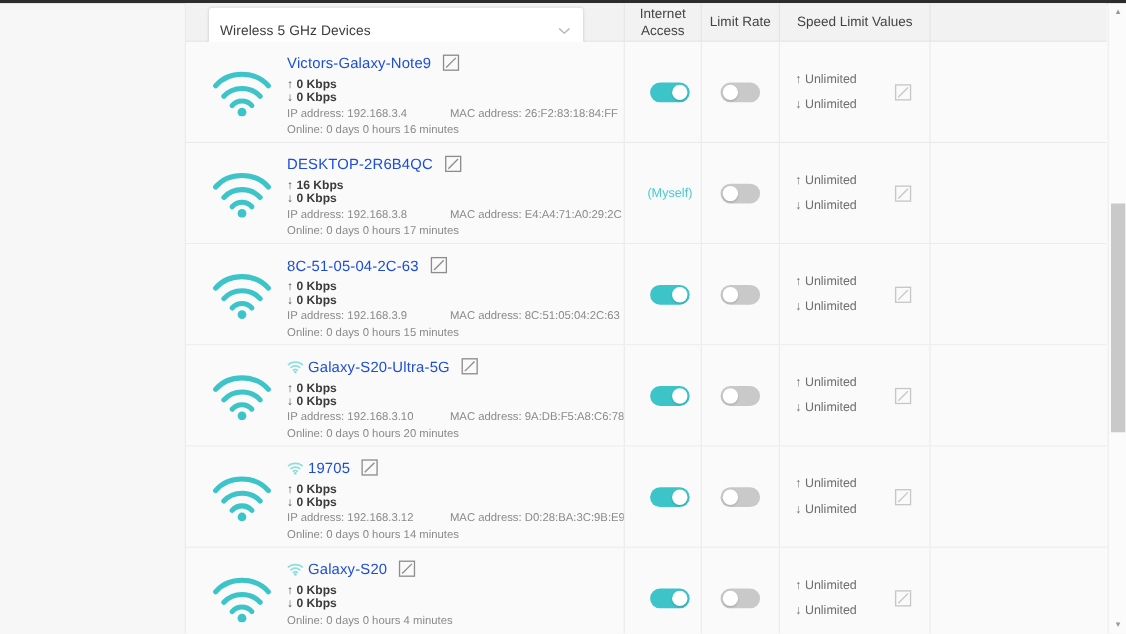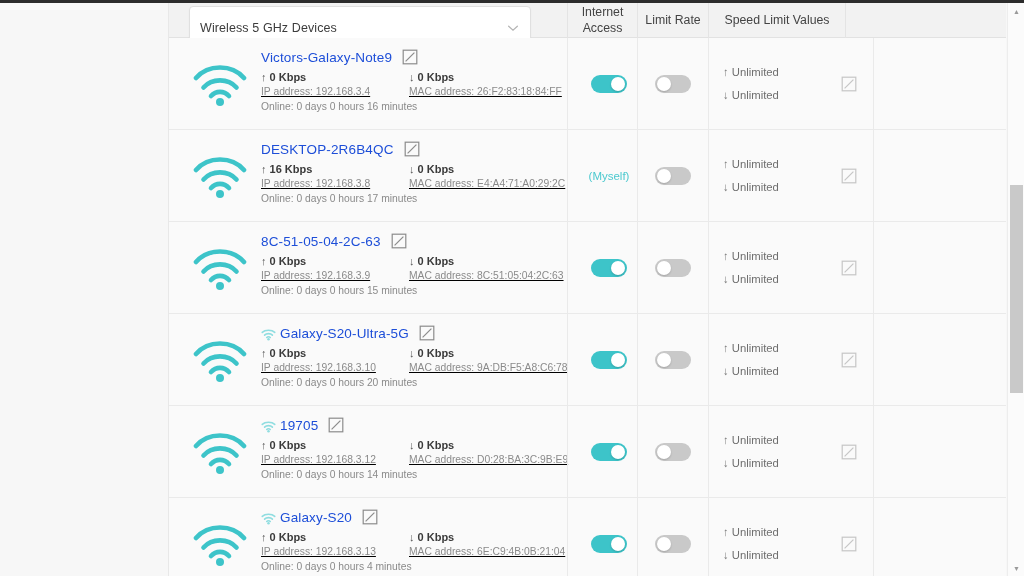--- a/index.html
+++ b/index.html
@@ -92,21 +92,21 @@
     height: 100%;
   }
   .col-internet, .col-limit, .col-speed {
     position: relative;
     height: 100%;
     border-left: 1px solid #eaeaea;
     display: flex; align-items: center; justify-content: center;
   }
   .col-internet { width: 70px; padding-left: 13px; }
   .col-limit    { width: 71px; }
-  .col-speed    { width: 166px; border-right: 1px solid #eaeaea; justify-content: flex-start; }
+  .col-speed    { width: 138px; border-right: 1px solid #eaeaea; justify-content: flex-start; }
 
   
   .wifi-big {
     position: absolute;
     left: 24px; top: 22px;
     width: 54px; height: 46px;
   }
 
   .dev-info { position: absolute; left: 92px; top: 8px; width: 300px; }
   .dev-name-line {
@@ -128,30 +128,31 @@
   .edit-icon {
     width: 16px; height: 16px;
     margin-left: 10px;
     flex: none;
     color: #8c8c8c;
   }
   .rates {
     display: flex;
     margin-top: 2px;
     margin-bottom: 2px;
+    flex-direction: column;
   }
   .rate {
     font-size: 11px;
     color: #3a3a3a;
     font-weight: bold;
     width: 148px;
     white-space: nowrap;
   }
   .rate .arr { font-weight: normal; color: #555; }
-  .addrs { display: flex; margin-top: 3px; text-decoration: underline; }
+  .addrs { display: flex; margin-top: 3px; }
   .addr {
     font-size: 10.3px;
     color: #8a8a8a;
     width: 148px;
     white-space: nowrap;
   }
   .online {
     font-size: 10.3px;
     color: #8a8a8a;
     margin-top: 4px;
@@ -568,24 +569,20 @@
           <span class="edit-icon"><svg viewBox="0 0 16 16" width="16" height="16">
   <rect x="1.2" y="1.2" width="13.6" height="13.6" fill="none" stroke="#8c8c8c" stroke-width="1.2"></rect>
   <path d="M3.6 12.4 L12.4 3.6" stroke="#8c8c8c" stroke-width="1.2"></path>
   <path d="M12.4 3.6 L12.4 8.0" stroke="#8c8c8c" stroke-width="0"></path>
 </svg></span>
         </div>
         <div class="rates">
           <span class="rate"><span class="arr">↑</span> 0 Kbps</span>
           <span class="rate"><span class="arr">↓</span> 0 Kbps</span>
         </div>
-        <div class="addrs">
-          <span class="addr">IP address: 192.168.3.13</span>
-          <span class="addr">MAC address: 6E:C9:4B:0B:21:04</span>
-        </div>
         <div class="online">Online: 0 days 0 hours 4 minutes</div>
       </div>
     </div>
     <div class="col-internet">
             <div class="toggle on">
               <div class="knob"></div>
             </div>
           </div>
     <div class="col-limit">
       <div class="toggle ">

